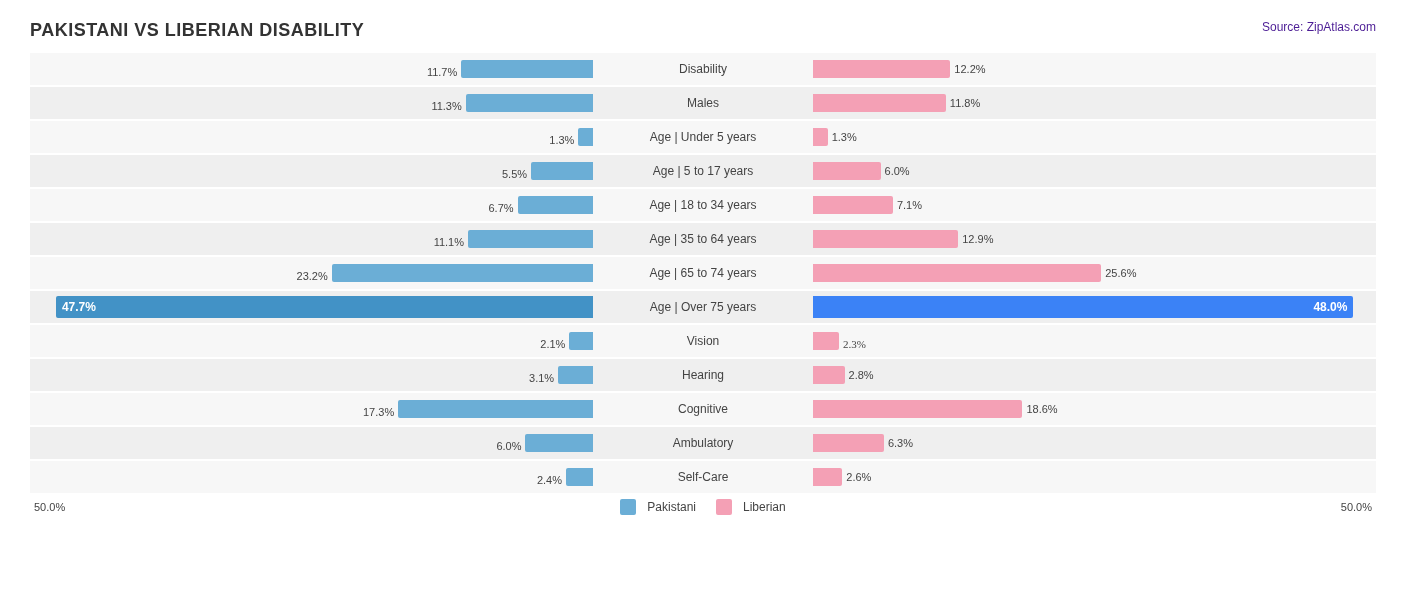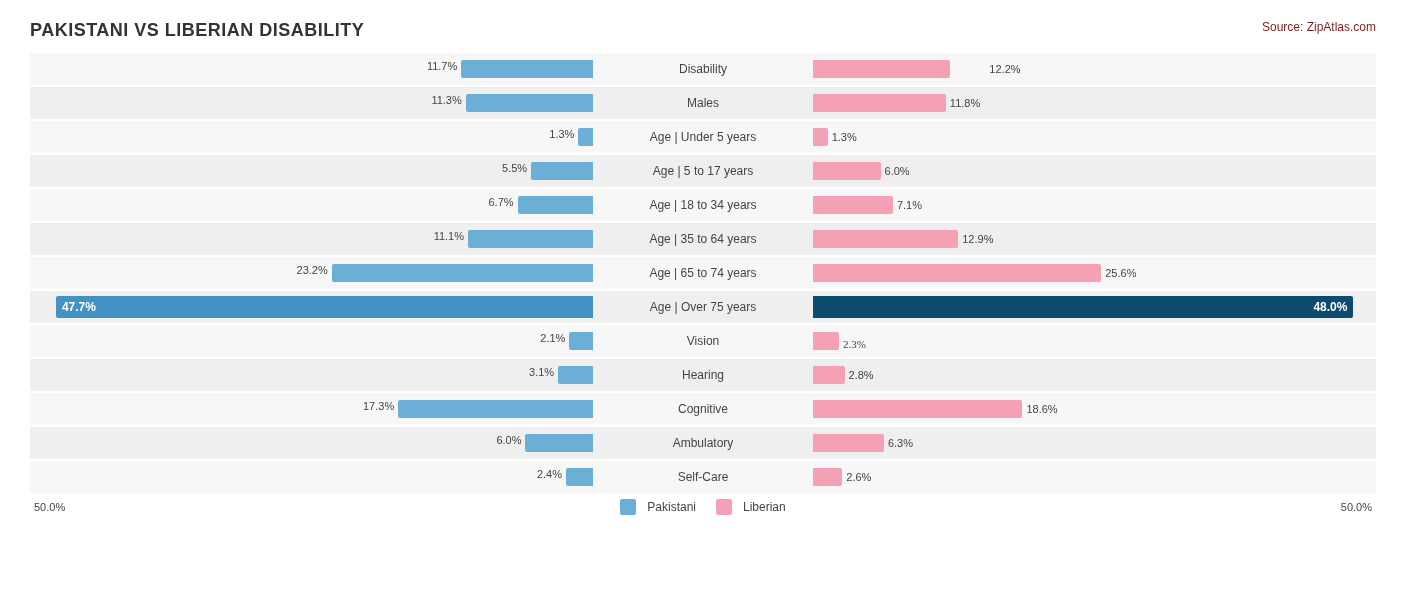--- a/index.html
+++ b/index.html
@@ -21,21 +21,21 @@
     }
     .chart-title {
       font-size: 18px;
       font-weight: bold;
       text-transform: uppercase;
       color: #333;
       letter-spacing: 0.5px;
     }
     .chart-source {
       font-size: 12px;
-      color: #7f1d1d;
+      color: #4c1d95;
       margin-left: 20px;
     }
     .chart-body {
       width: 100%;
     }
     .bar-row {
       display: flex;
       align-items: center;
       height: 32px;
       margin-bottom: 2px;
@@ -81,21 +81,21 @@
       justify-content: center;
       font-size: 12px;
       color: #444;
       font-weight: 500;
       z-index: 2;
       text-align: center;
     }
     .left-bar-container {
       flex: 1;
       display: flex;
-      align-items: flex-start;
+      align-items: flex-end;
       justify-content: flex-end;
       height: 18px;
       position: relative;
     }
     .left-value {
       font-size: 11px;
       color: #444;
       margin-right: 4px;
       white-space: nowrap;
       min-width: 36px;
@@ -166,21 +166,21 @@
   <div class="bar-row">
         <div class="row-inner">
           <div class="left-section">
             <div class="left-bar-container">
               <span class="left-value">11.7%</span>
               <div class="left-bar" style="width:23.4%;"></div>
             </div>
           </div>
           <div class="center-label-wrap">Disability</div>
           <div class="right-section">
-            <div style="display:flex; align-items:center; width:100%; height:18px;gap:35px;">
+            <div style="display:flex; align-items:center; width:100%; height:18px;">
               <div class="right-bar" style="width:24.4%;"></div>
               <span class="right-value">12.2%</span>
             </div>
           </div>
         </div>
       </div>
       <div class="bar-row">
         <div class="row-inner">
           <div class="left-section">
             <div class="left-bar-container">
@@ -291,21 +291,21 @@
                   <div style="background:#4292c6; height:22px; width:95.4%; border-radius:2px 0 0 2px; display:flex; align-items:center; justify-content:flex-start; padding-left:6px;">
                     <span style="color:#fff; font-weight:bold; font-size:12px;">47.7%</span>
                   </div>
                 </div>
               </div>
             </div>
           </div>
           <div class="center-label-wrap">Age | Over 75 years</div>
           <div class="right-section">
             <div style="display:flex; align-items:center; width:100%; height:22px;">
-              <div style="background:#0c4a6e; height:22px; width:96%; border-radius:0 2px 2px 0; display:flex; align-items:center; justify-content:flex-end; padding-right:6px;">
+              <div style="background:#3b82f6; height:22px; width:96%; border-radius:0 2px 2px 0; display:flex; align-items:center; justify-content:flex-end; padding-right:6px;">
                 <span style="color:#fff; font-weight:bold; font-size:12px;">48.0%</span>
               </div>
             </div>
           </div>
         </div>
       </div>
       <div class="bar-row">
         <div class="row-inner">
           <div class="left-section">
             <div class="left-bar-container">

